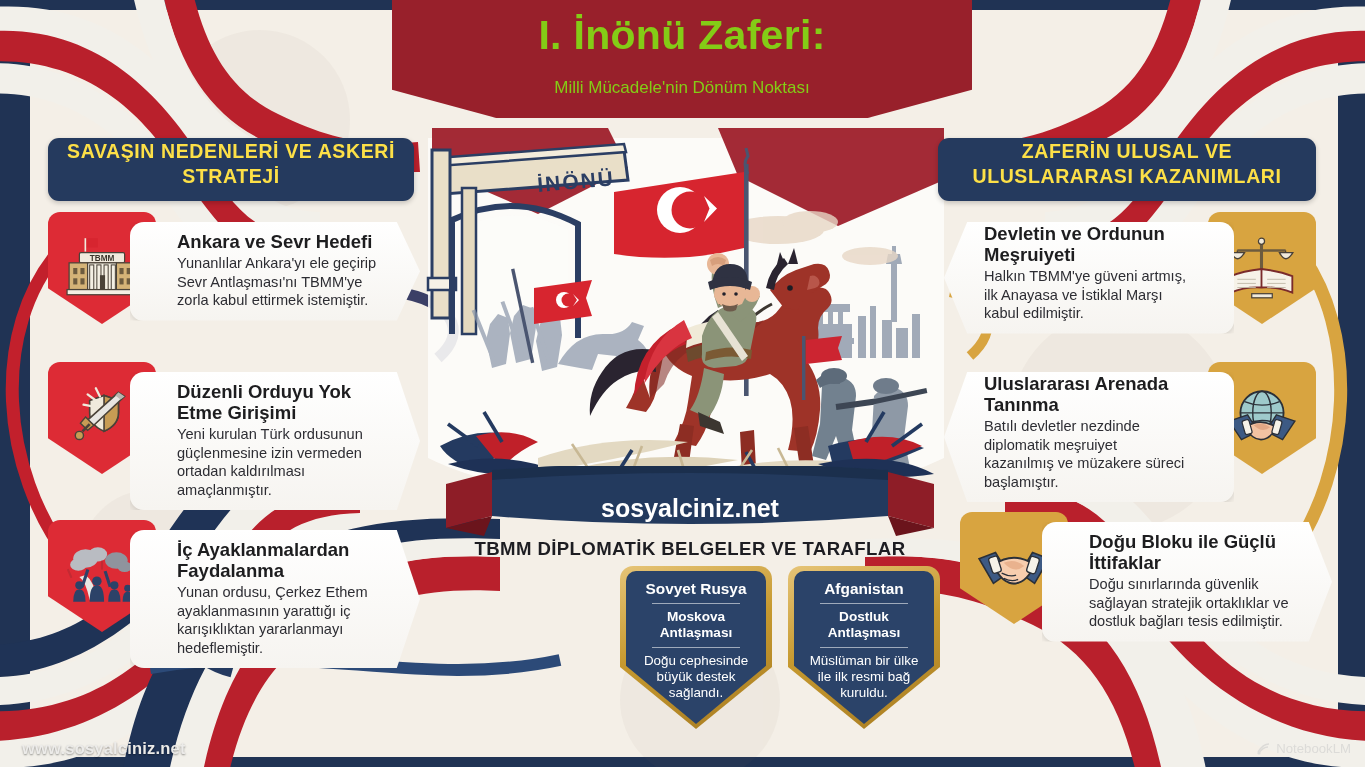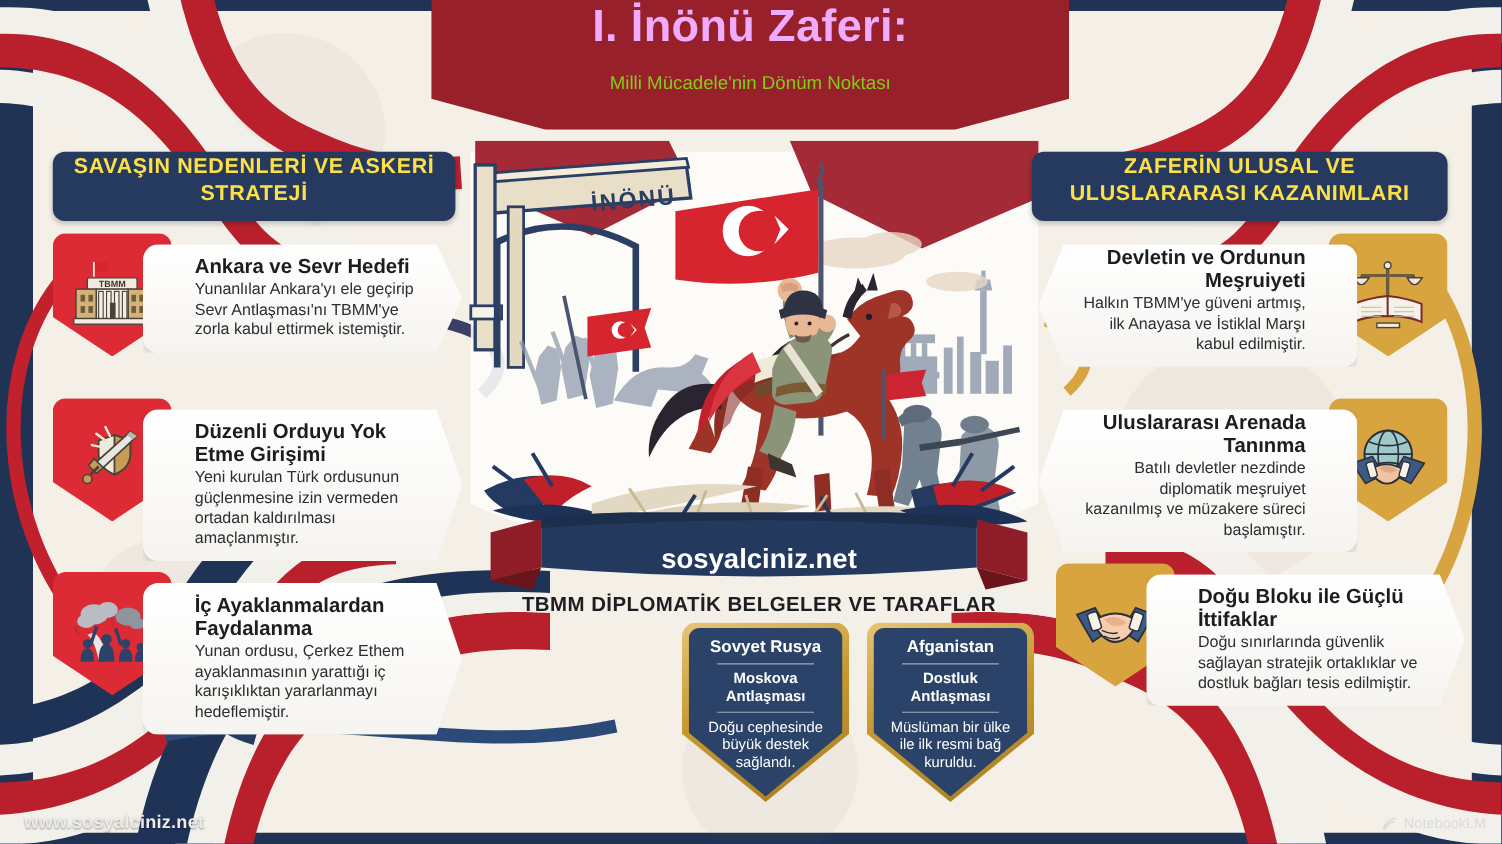--- a/index.html
+++ b/index.html
@@ -19,22 +19,22 @@
   .title-banner {
     position:absolute; left:392px; top:-10px; width:580px; height:128px;
     background:#98202b;
     border-radius:0 0 14px 14px;
     -webkit-clip-path: polygon(0 0,100% 0,100% 78%,82% 100%,18% 100%,0 78%);
     clip-path: polygon(0 0,100% 0,100% 78%,82% 100%,18% 100%,0 78%);
     text-align:center; z-index:30;
     box-shadow:0 3px 7px rgba(0,0,0,.25);
   }
   .title-banner h1 {
-    margin-top:10px; font-size:41px; line-height:46px; font-weight:bold;
-    color:#f0abfc; letter-spacing:.3px;
+    margin-top:22px; font-size:41px; line-height:46px; font-weight:bold;
+    color:#84cc16; letter-spacing:.3px;
   }
   .title-banner h2 {
     font-size:17px; line-height:28px; font-weight:normal; color:#84cc16;
     margin-top:16px;
   }
 
   
   .col-head {
     position:absolute; background:#253a5e; color:#fde047; border-radius:11px;
     text-align:center; font-weight:bold; font-size:19.5px; line-height:25px;
@@ -79,21 +79,21 @@
   }
   .rcard .body {
     position:absolute; top:10px; min-height:92px;
     background:linear-gradient(180deg,#ffffff 0%,#f6f4f0 100%);
     border-radius:14px;
     padding:9px 47px 11px 40px;
     box-shadow:0 2px 6px rgba(0,0,0,.14);
   }
   .rcard.icon-right .shield { right:0; }
   .rcard.icon-right .body {
-    left:0; width:290px; text-align:right;
+    left:0; width:290px; 
     -webkit-clip-path: polygon(8% 0,100% 0,100% 100%,8% 100%,0 50%);
     clip-path: polygon(8% 0,100% 0,100% 100%,8% 100%,0 50%);
     padding:1px 47px 11px 40px;
   }
   .rcard.icon-left .shield { left:0; }
   .rcard.icon-left .body {
     left:82px; width:290px; text-align:left;
     -webkit-clip-path: polygon(0 0,92% 0,100% 50%,92% 100%,0 100%);
     clip-path: polygon(0 0,92% 0,100% 50%,92% 100%,0 100%);
     padding:9px 40px 11px 47px;

